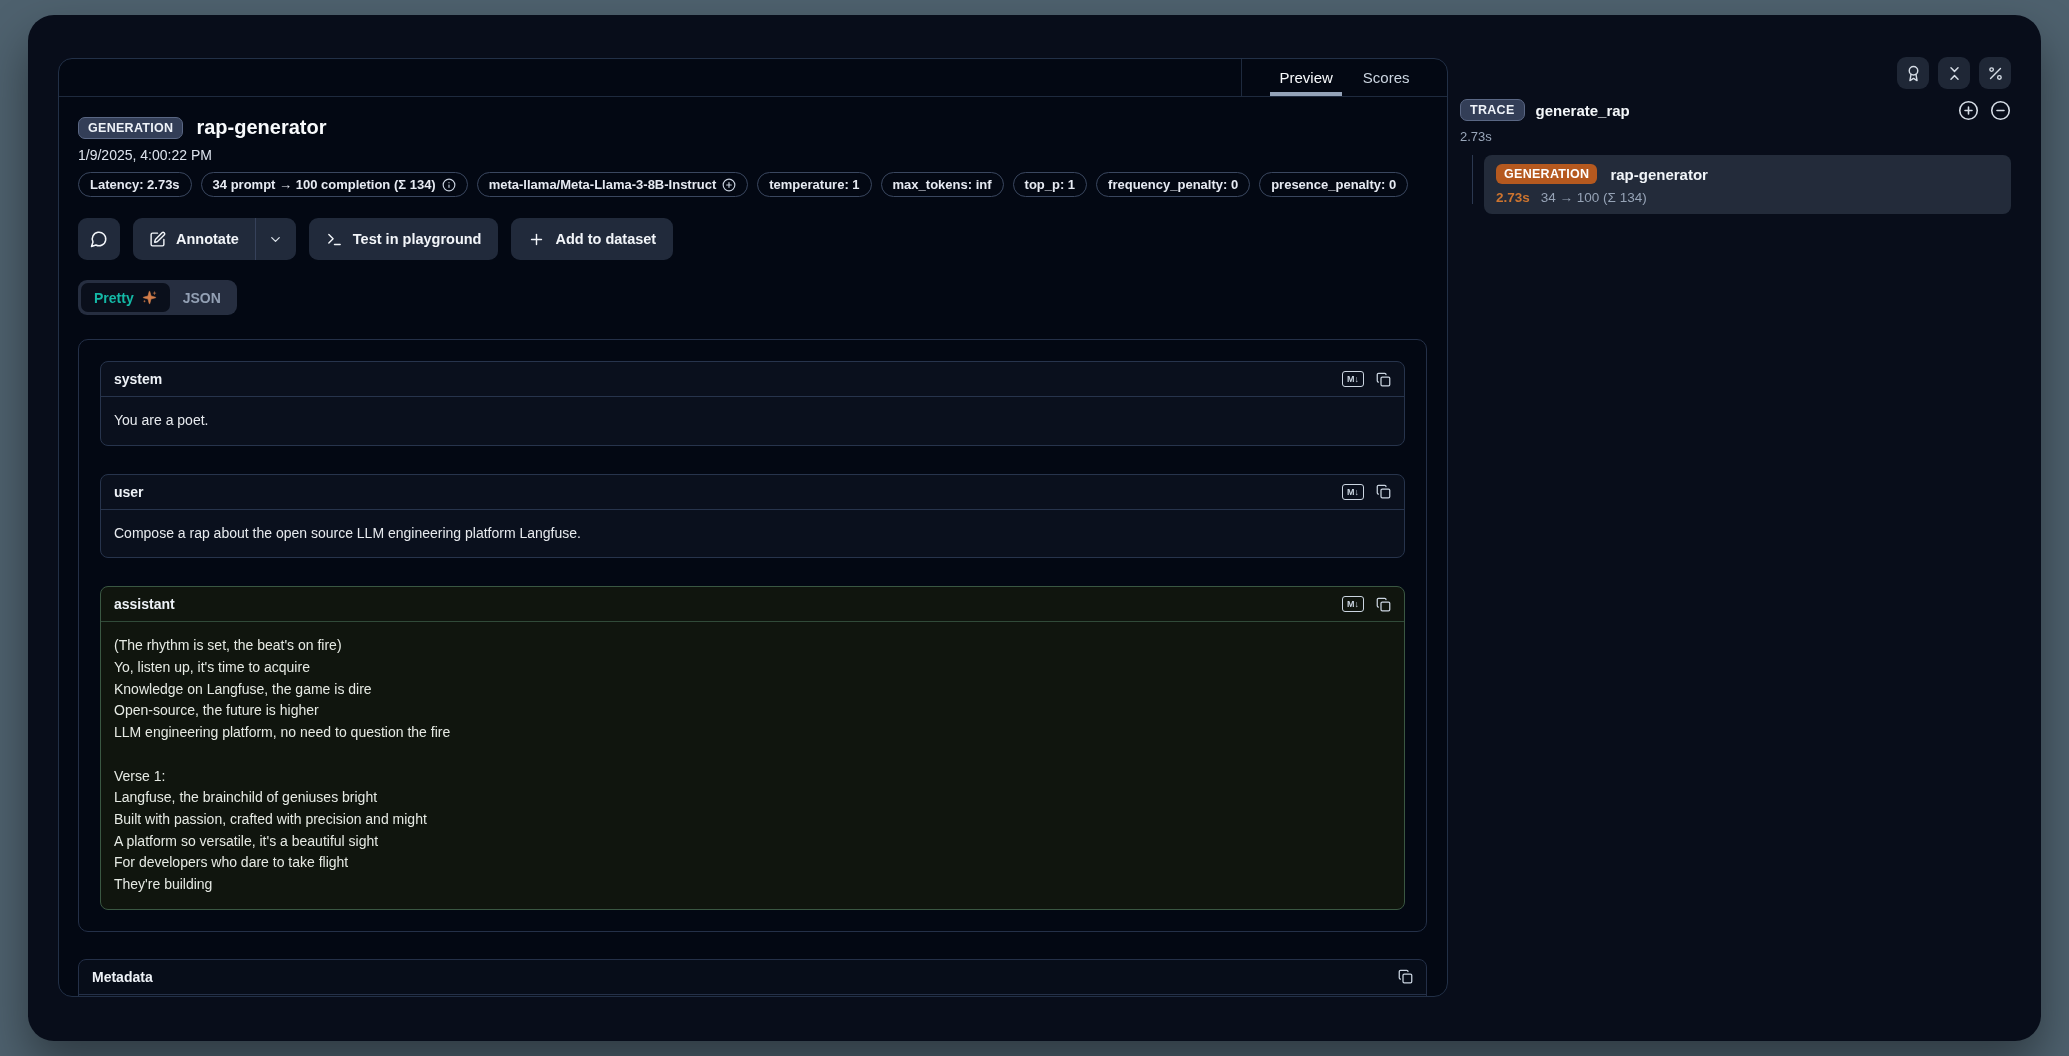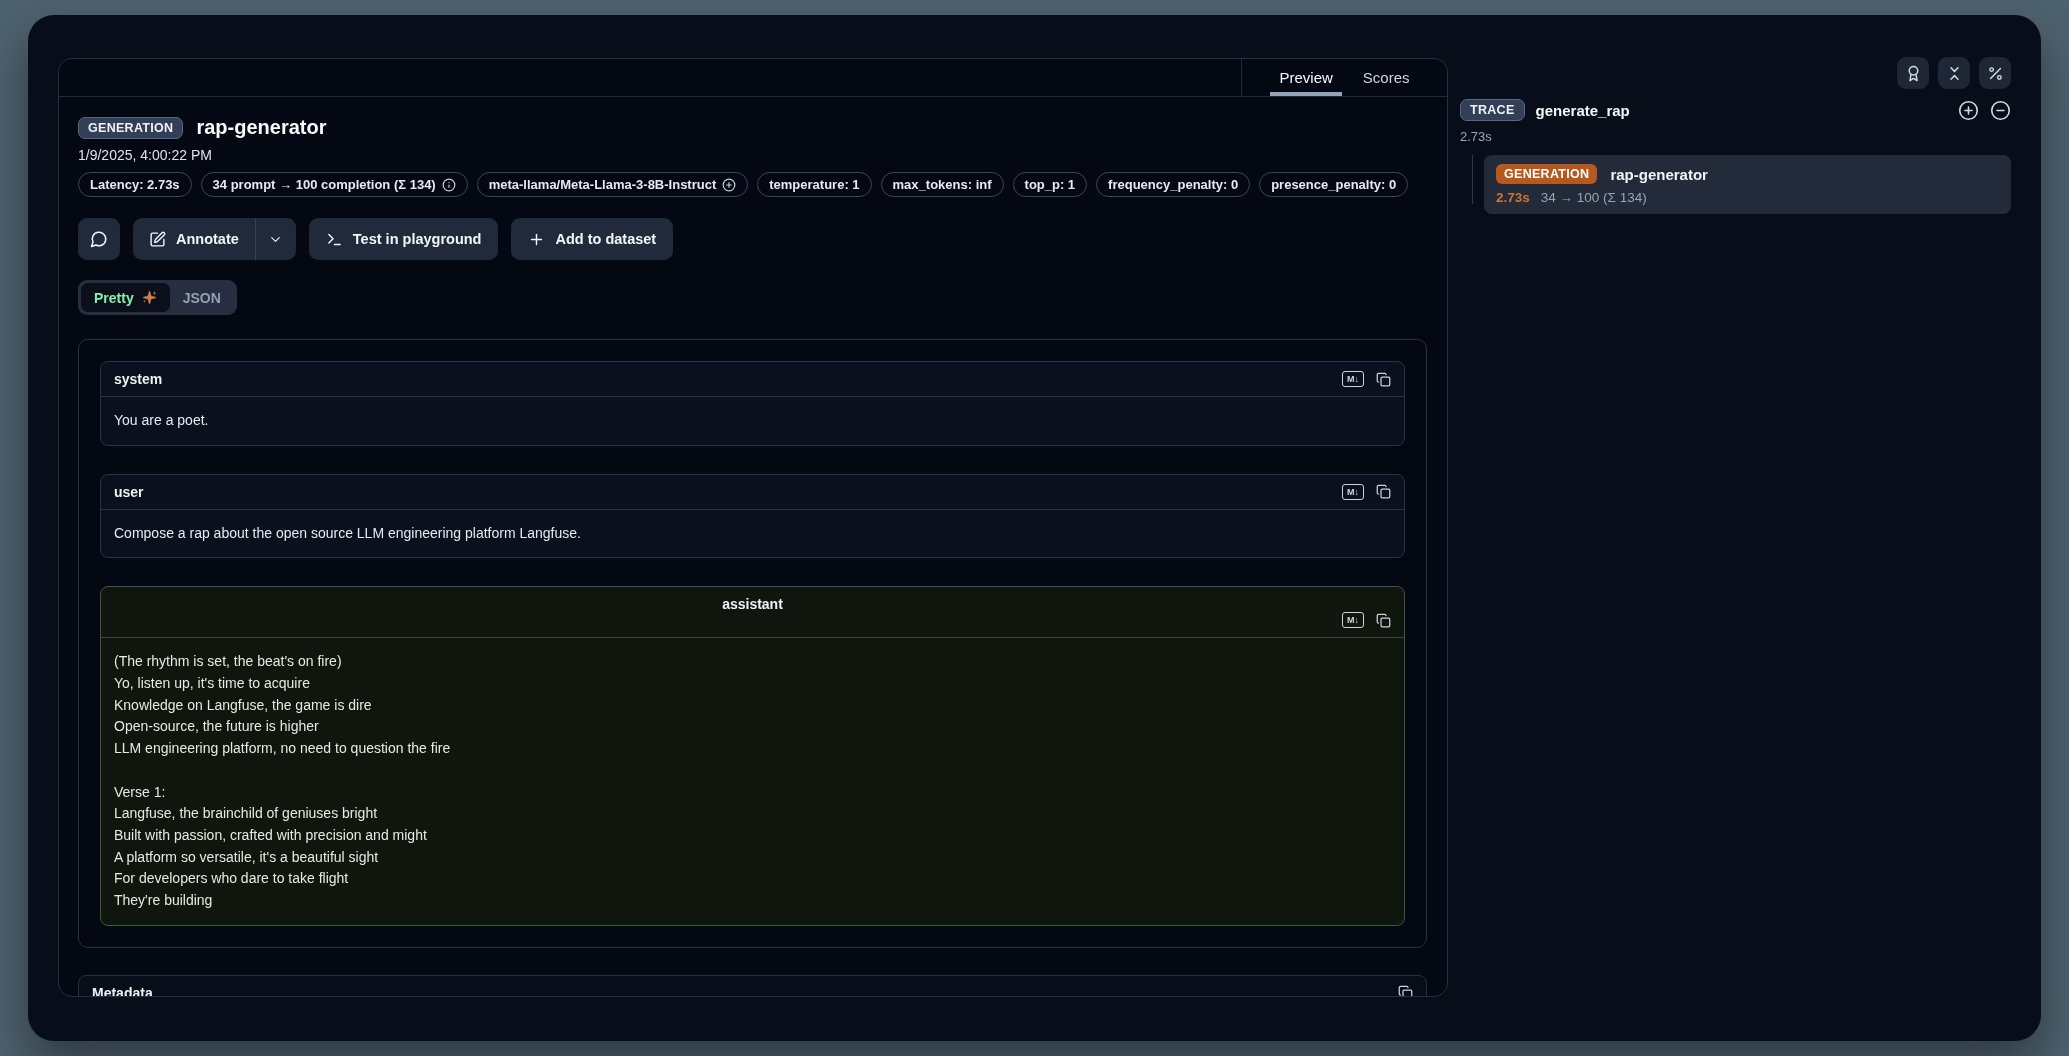--- a/index.html
+++ b/index.html
@@ -52,34 +52,34 @@
   }
   .btn.icon-only{ width:42px; padding:0; justify-content:center; }
   .split{ display:inline-flex; height:42px; background:#212a3b; border-radius:9px; overflow:hidden; }
   .split .main{ display:inline-flex; align-items:center; gap:10px; padding:0 16px; font-size:14.5px; font-weight:600; color:#f2f5f9; cursor:pointer; }
   .split .divider{ width:1px; background:#36415a; margin:0; }
   .split .caret{ width:40px; display:flex; align-items:center; justify-content:center; color:#dbe2ea; cursor:pointer; }
 
   .fmt-toggle{ margin-top:20px; display:inline-flex; padding:3px; background:#262e40; border-radius:9px; }
   .seg{ display:inline-flex; align-items:center; gap:8px; height:29px; padding:0 13px; border-radius:7px;
         font-size:14px; font-weight:600; color:#93a0b4; cursor:pointer; }
-  .seg.active{ background:#0a0f1b; color:#86efac; }
+  .seg.active{ background:#0a0f1b; color:#14b8a6; }
 
   .messages-wrap{ margin-top:24px; border:1px solid #243048; border-radius:10px; padding:21px; }
   .msg{ border:1px solid #27344c; border-radius:8px; background:#0a101d; overflow:hidden; }
   .msg + .msg{ margin-top:28px; }
   .msg-header{ display:flex; align-items:center; padding:9px 13px; border-bottom:1px solid #27344c;
                font-size:14px; font-weight:700; color:#eef2f7; }
   .hdr-icons{ margin-left:auto; display:flex; align-items:center; gap:12px; color:#cbd5e1; }
   .md-chip{ display:inline-flex; align-items:center; justify-content:center; width:22px; height:16px;
             border:1.5px solid currentColor; border-radius:3px; font-size:9px; font-weight:700; cursor:pointer; }
   .icon-link{ display:inline-flex; cursor:pointer; }
   .msg-content{ padding:13px; font-size:14px; line-height:1.55; color:#e7eaee; white-space:pre-line; }
   .msg.assistant{ border-color:#3a5742; background:#10150e; }
-  .msg.assistant .msg-header{ border-bottom-color:#314a39;flex-direction:column; }
+  .msg.assistant .msg-header{ border-bottom-color:#314a39; }
   .msg.assistant .msg-content{ color:#e6eae4; }
 
   .metadata-box{ margin-top:27px; border:1px solid #243048; border-radius:8px; background:#070d19; overflow:hidden; }
   .metadata-box .msg-header{ border-bottom:1px solid #243048; }
   .meta-content{ padding:12px 16px 15px; font-family:"DejaVu Sans Mono","Liberation Mono",monospace;
                  font-size:13.5px; line-height:19px; color:#dfe6ef; }
   .meta-row{ display:flex; align-items:center; gap:4px; }
   .meta-indent{ padding-left:15px; }
   .meta-key{ color:#a9b9d2; }
   .meta-val{ color:#e8edf4; }

